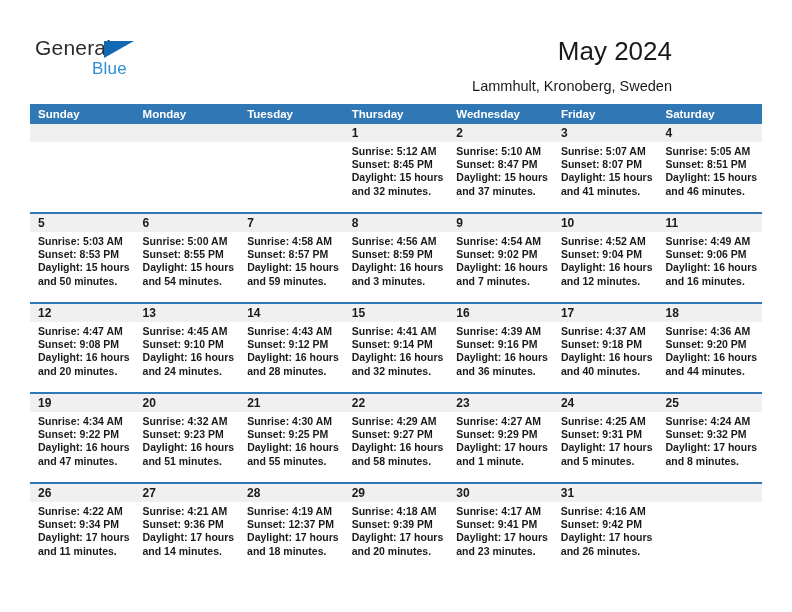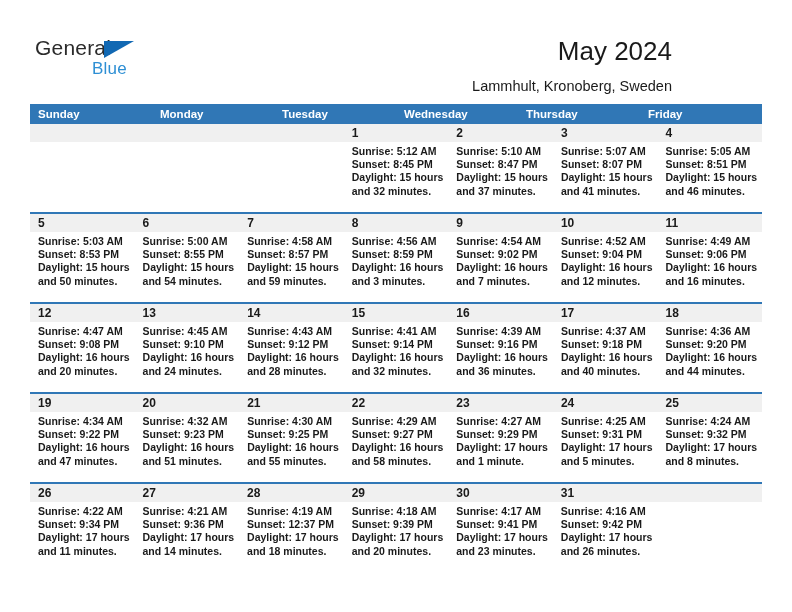--- a/index.html
+++ b/index.html
@@ -162,23 +162,24 @@
     </div>
     <div class="title">May 2024</div>
     <div class="subtitle">Lammhult, Kronoberg, Sweden</div>
   </div>
 
   <div class="calendar">
     <div class="weekday-row">
       <div class="weekday">Sunday</div>
       <div class="weekday">Monday</div>
       <div class="weekday">Tuesday</div>
+      <div class="weekday">Thursday</div>
       <div class="weekday">Wednesday</div>
-      <div class="weekday">Thursday</div>
       <div class="weekday">Friday</div>
+      <div class="weekday">Saturday</div>
     </div>
 
     <div id="weeks-container">
         <div class="week-row">
           <div class="day-cell empty">
             <div class="datebar">
               <span class="daynum"></span>
             </div>
           </div>
           <div class="day-cell empty">

